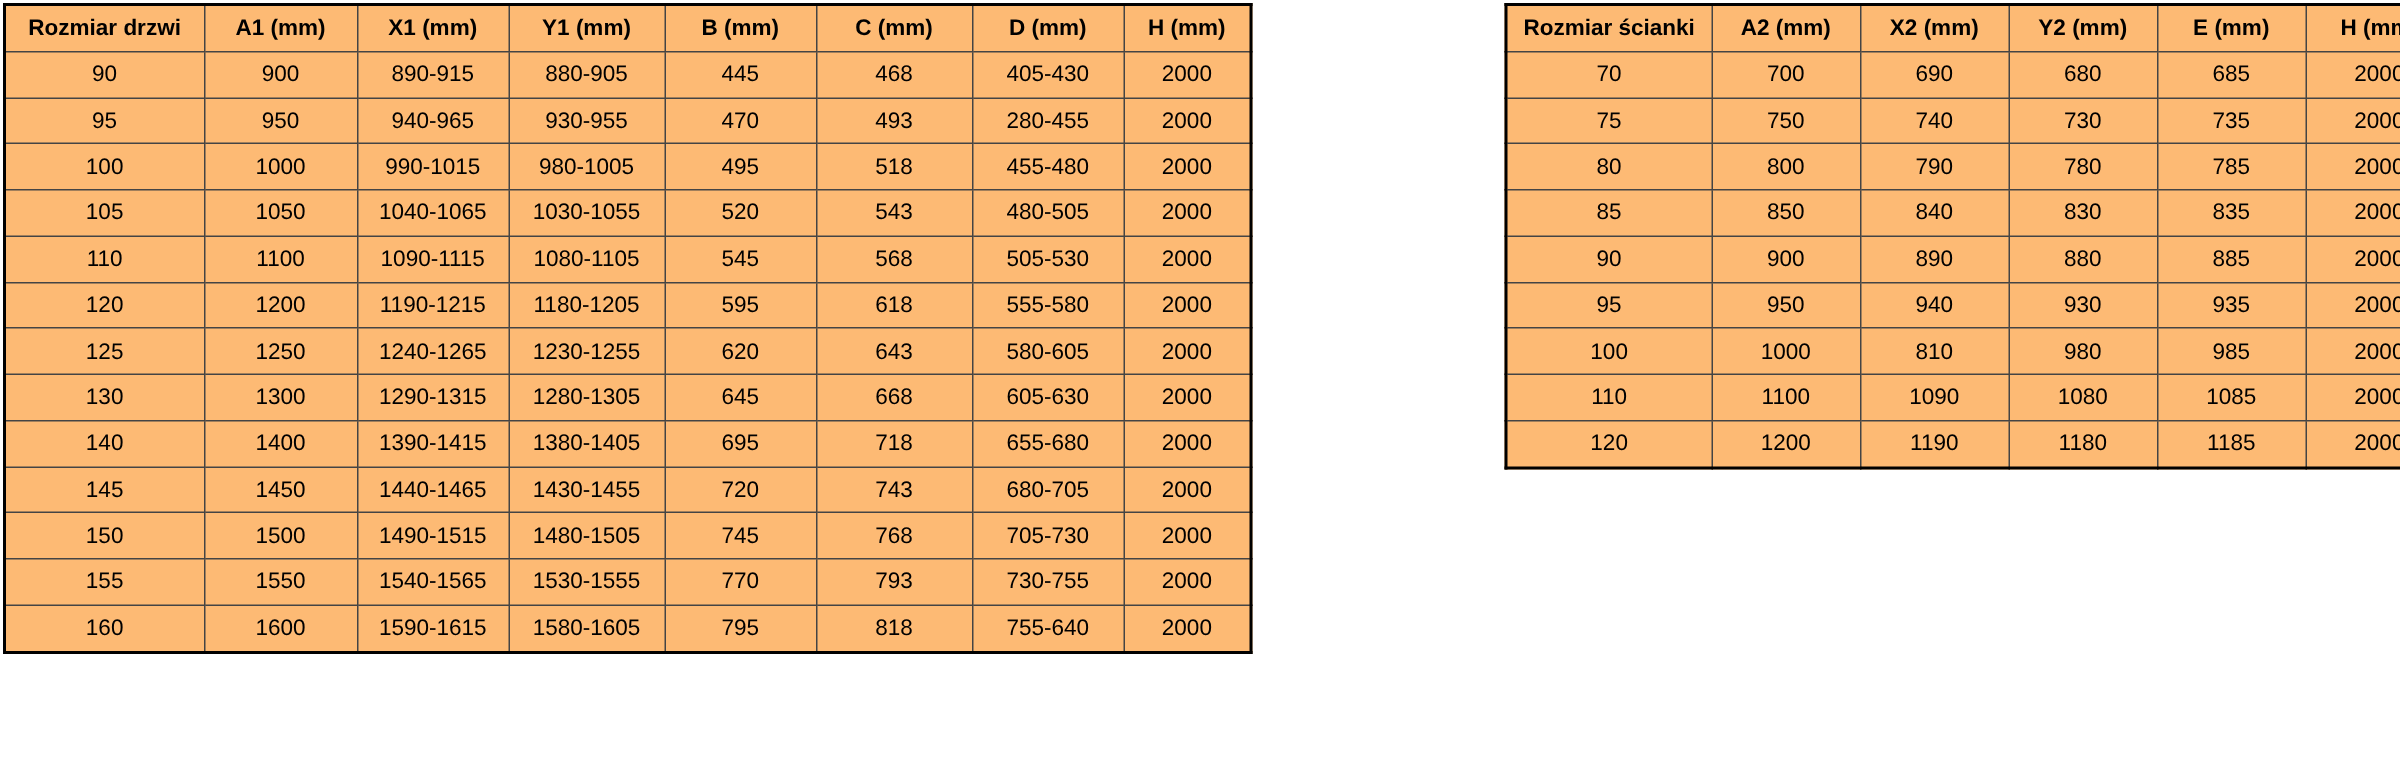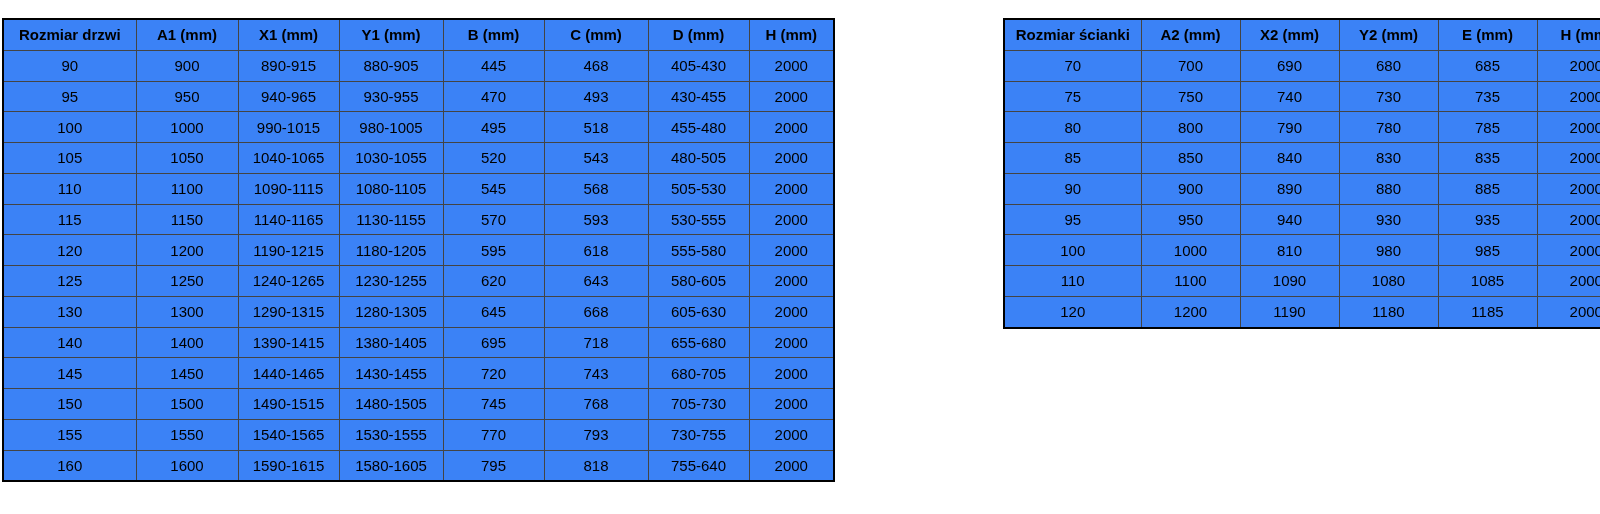--- a/index.html
+++ b/index.html
@@ -12,22 +12,21 @@
     width: 1600px;
     height: 514px;
     background: #ffffff;
     font-family: "Liberation Sans", sans-serif;
     color: #000000;
   }
   table.size-table {
     position: absolute;
     border-collapse: collapse;
     table-layout: fixed;
-    background: #3b82f6;
-    margin-top: 16px;
+    background: #fdba74;
   }
   table.size-table th,
   table.size-table td {
     border: 1px solid #444444;
     text-align: center;
     vertical-align: middle;
     font-size: 15px;
     height: 29.75px;
     padding: 0 2px;
     overflow: hidden;
@@ -105,21 +104,21 @@
           <td>405-430</td>
           <td>2000</td>
         </tr>
         <tr>
           <td>95</td>
           <td>950</td>
           <td>940-965</td>
           <td>930-955</td>
           <td>470</td>
           <td>493</td>
-          <td>430-455</td>
+          <td>280-455</td>
           <td>2000</td>
         </tr>
         <tr>
           <td>100</td>
           <td>1000</td>
           <td>990-1015</td>
           <td>980-1005</td>
           <td>495</td>
           <td>518</td>
           <td>455-480</td>
@@ -139,30 +138,20 @@
           <td>110</td>
           <td>1100</td>
           <td>1090-1115</td>
           <td>1080-1105</td>
           <td>545</td>
           <td>568</td>
           <td>505-530</td>
           <td>2000</td>
         </tr>
         <tr>
-          <td>115</td>
-          <td>1150</td>
-          <td>1140-1165</td>
-          <td>1130-1155</td>
-          <td>570</td>
-          <td>593</td>
-          <td>530-555</td>
-          <td>2000</td>
-        </tr>
-        <tr>
           <td>120</td>
           <td>1200</td>
           <td>1190-1215</td>
           <td>1180-1205</td>
           <td>595</td>
           <td>618</td>
           <td>555-580</td>
           <td>2000</td>
         </tr>
         <tr>

